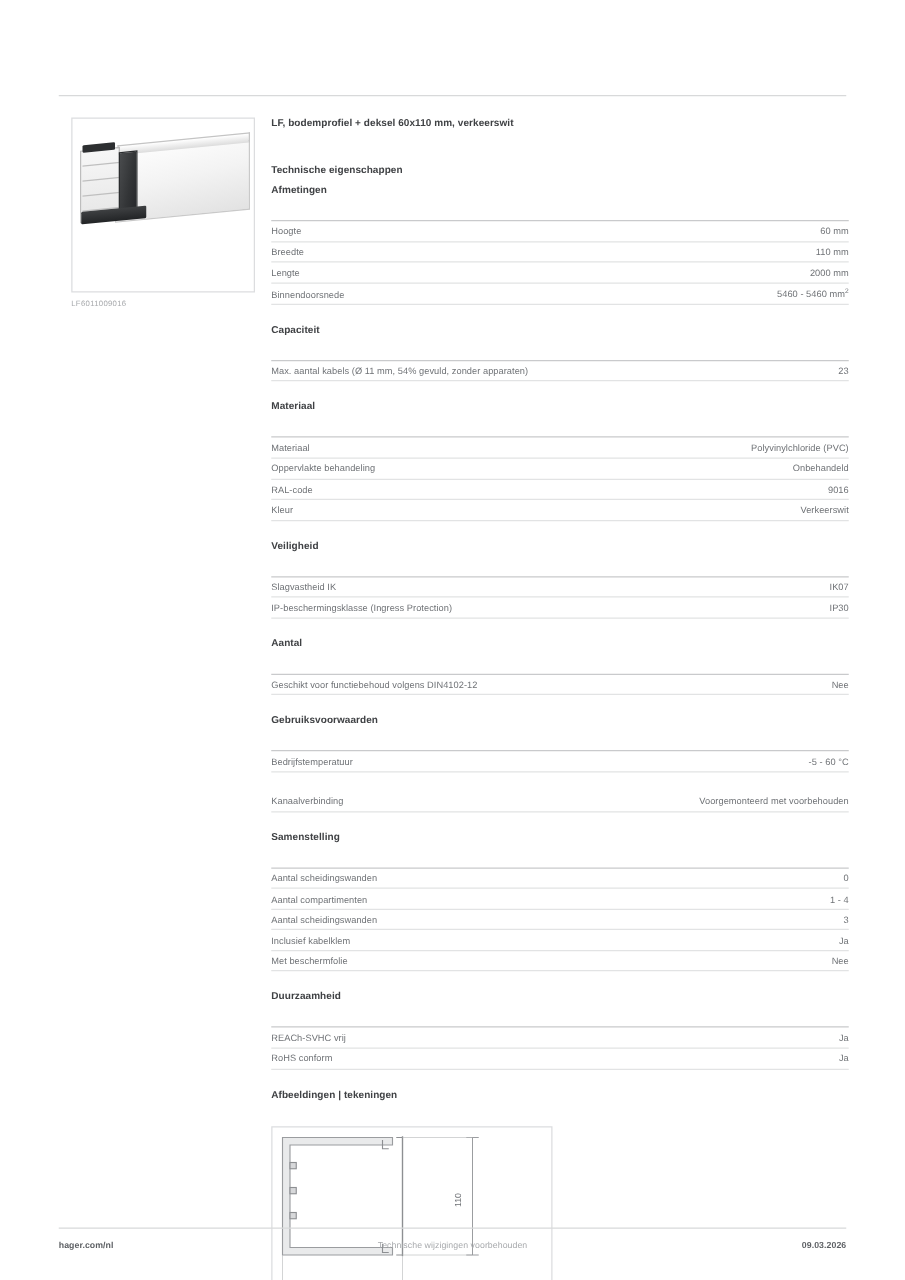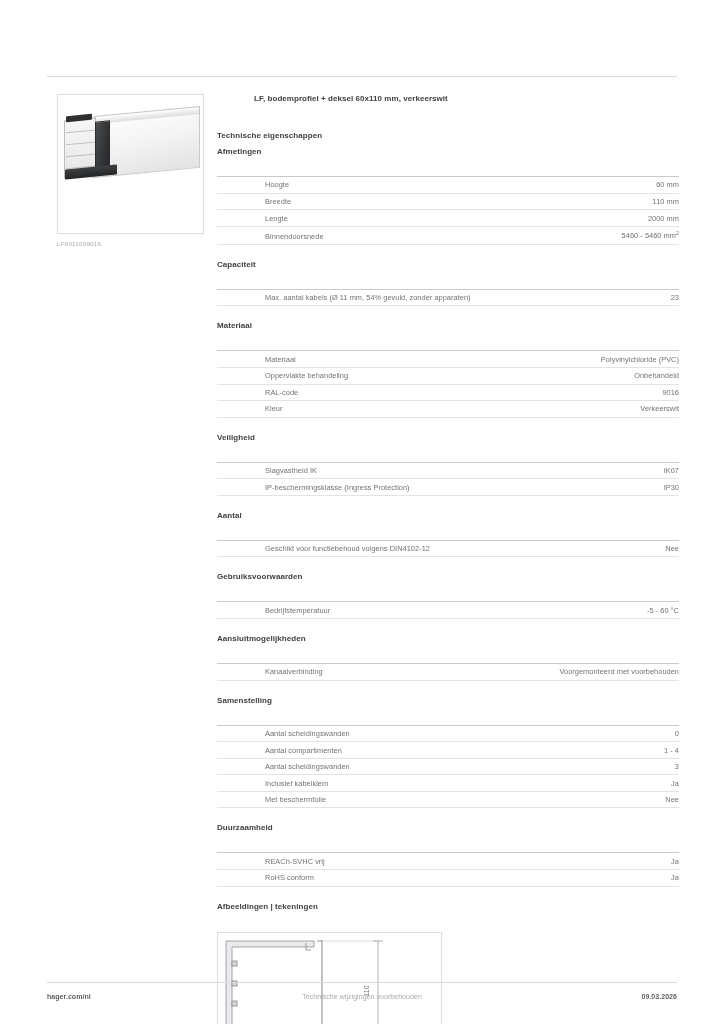--- a/index.html
+++ b/index.html
@@ -169,21 +169,20 @@
     top: 94px;
     width: 462px;
   }
 
   .product-name {
     font-size: 8px;
     font-weight: bold;
     color: #3f4144;
     letter-spacing: 0.05px;
     margin-bottom: 28px;
-    margin-left: 37px;
   }
   .specs-heading {
     font-size: 8px;
     font-weight: bold;
     color: #3f4144;
     letter-spacing: 0.05px;
     margin-bottom: 7px;
   }
 
   
@@ -203,21 +202,20 @@
     align-items: baseline;
     border-bottom: 1px solid #e2e3e4;
     padding: 3.4px 0 3.2px 0;
     min-height: 14px;
   }
   .row-label {
     font-size: 7.4px;
     color: #6f7276;
     letter-spacing: 0.04px;
     white-space: nowrap;
-    margin-left: 48px;
   }
   .row-value {
     font-size: 7.4px;
     color: #6f7276;
     letter-spacing: 0.04px;
     text-align: left;
     white-space: nowrap;
     padding-left: 10px;
   }
   .row-value sup { font-size: 5.3px; vertical-align: super; }
@@ -386,21 +384,20 @@
         <div class="group">
           <div class="group-title">Gebruiksvoorwaarden</div>
           <div class="rows">
             <div class="row">
               <div class="row-label">Bedrijfstemperatuur</div>
               <div class="row-value">-5 - 60 °C</div>
             </div>
           </div>
         </div>
         <div class="group">
-          <div class="group-title">Aansluitmogelijkheden</div>
           <div class="rows">
             <div class="row">
               <div class="row-label">Kanaalverbinding</div>
               <div class="row-value">Voorgemonteerd met voorbehouden</div>
             </div>
           </div>
         </div>
         <div class="group">
           <div class="group-title">Samenstelling</div>
           <div class="rows">

